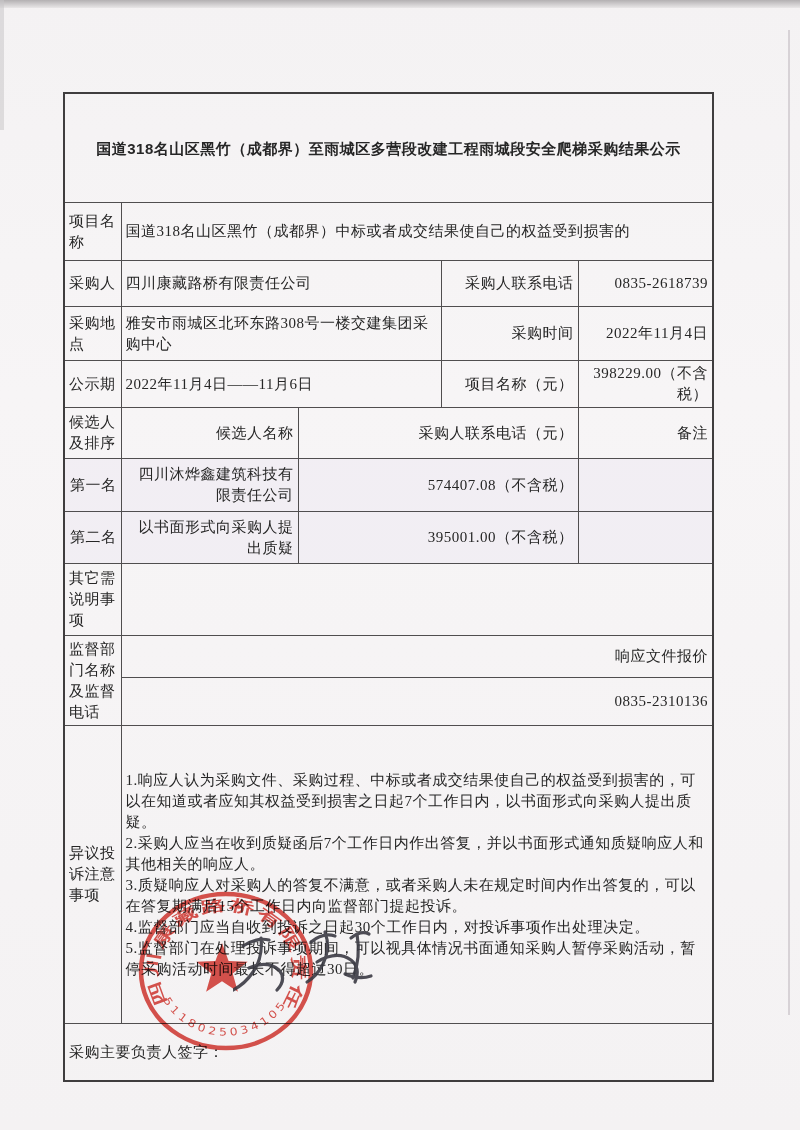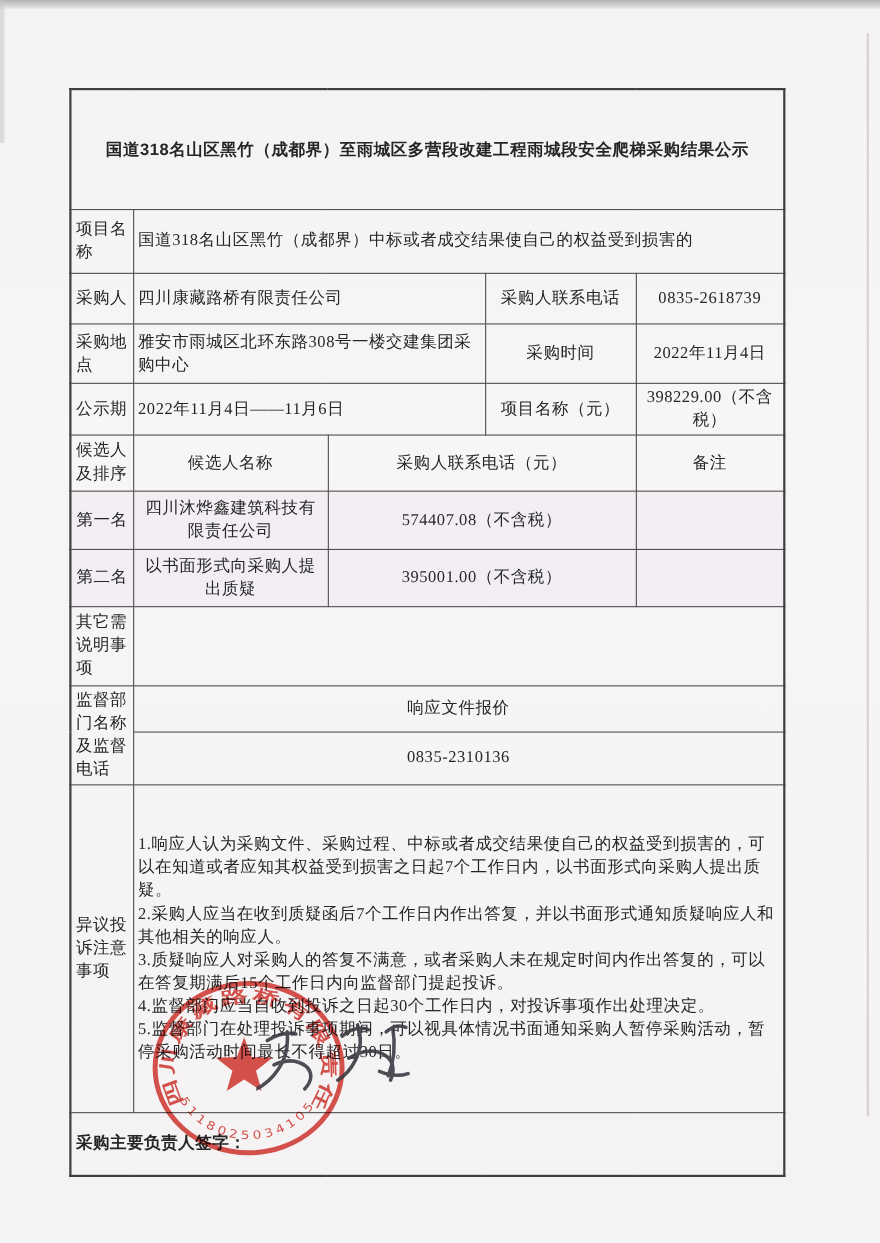--- a/index.html
+++ b/index.html
@@ -4,34 +4,34 @@
 <style>
   html,body{margin:0;padding:0;}
   body{font-family:"Liberation Serif","DejaVu Serif",serif;background:#e9e7e8;}
   .page{position:relative;width:800px;height:1130px;overflow:hidden;
         background:linear-gradient(180deg,#f4f2f3 0%,#f7f5f6 35%,#f4f2f3 100%);color:#242424;}
   .scan-top{position:absolute;top:0;left:0;right:0;height:8px;
         background:linear-gradient(180deg,#a3a0a2,#e6e4e5);opacity:.8;}
   .scan-left{position:absolute;top:0;left:0;width:4px;height:130px;background:#c9c6c8;opacity:.55;}
   .fold-line{position:absolute;left:788px;top:30px;width:2px;height:985px;background:#d0c9ce;opacity:.8;}
 
-  table.doc{position:absolute;left:63px;top:80px;width:649px;border-collapse:collapse;
+  table.doc{position:absolute;left:63px;top:92px;width:649px;border-collapse:collapse;
         table-layout:fixed;border:2px solid #3f3d3e;}
   table.doc td{border:1px solid #504e4f;font-size:15px;line-height:21px;letter-spacing:.5px;
         color:#262626;padding:2px 4px;vertical-align:middle;word-break:break-all;}
   td.title-cell{font-family:"Liberation Sans","DejaVu Sans",sans-serif;font-weight:700;
         font-size:23px;line-height:35px;letter-spacing:.5px;text-align:center;
         padding:26px 6px 8px 6px;vertical-align:top;color:#1f1f1f;}
   td.lbl{padding:2px 2px 2px 4px;}
-  td.ctr{text-align:center;}
+  td.ctr{text-align:right;}
   td.val{padding-left:7px;}
   tr.cand td{background:rgba(233,226,240,.35);}
   td.obj-val{padding:10px 8px 10px 9px;}
   .obj-item{margin:0;}
-  td.sign-row{padding-left:13px;font-weight:bold;}
+  td.sign-row{padding-left:13px;}
 
   .stamp{position:absolute;left:136px;top:890px;width:180px;height:164px;
         mix-blend-mode:multiply;opacity:.88;}
   .signature{position:absolute;left:233px;top:916px;width:150px;height:88px;}
 </style>
 </head>
 <body>
 
 <div class="page">
   <div class="scan-top"></div>

